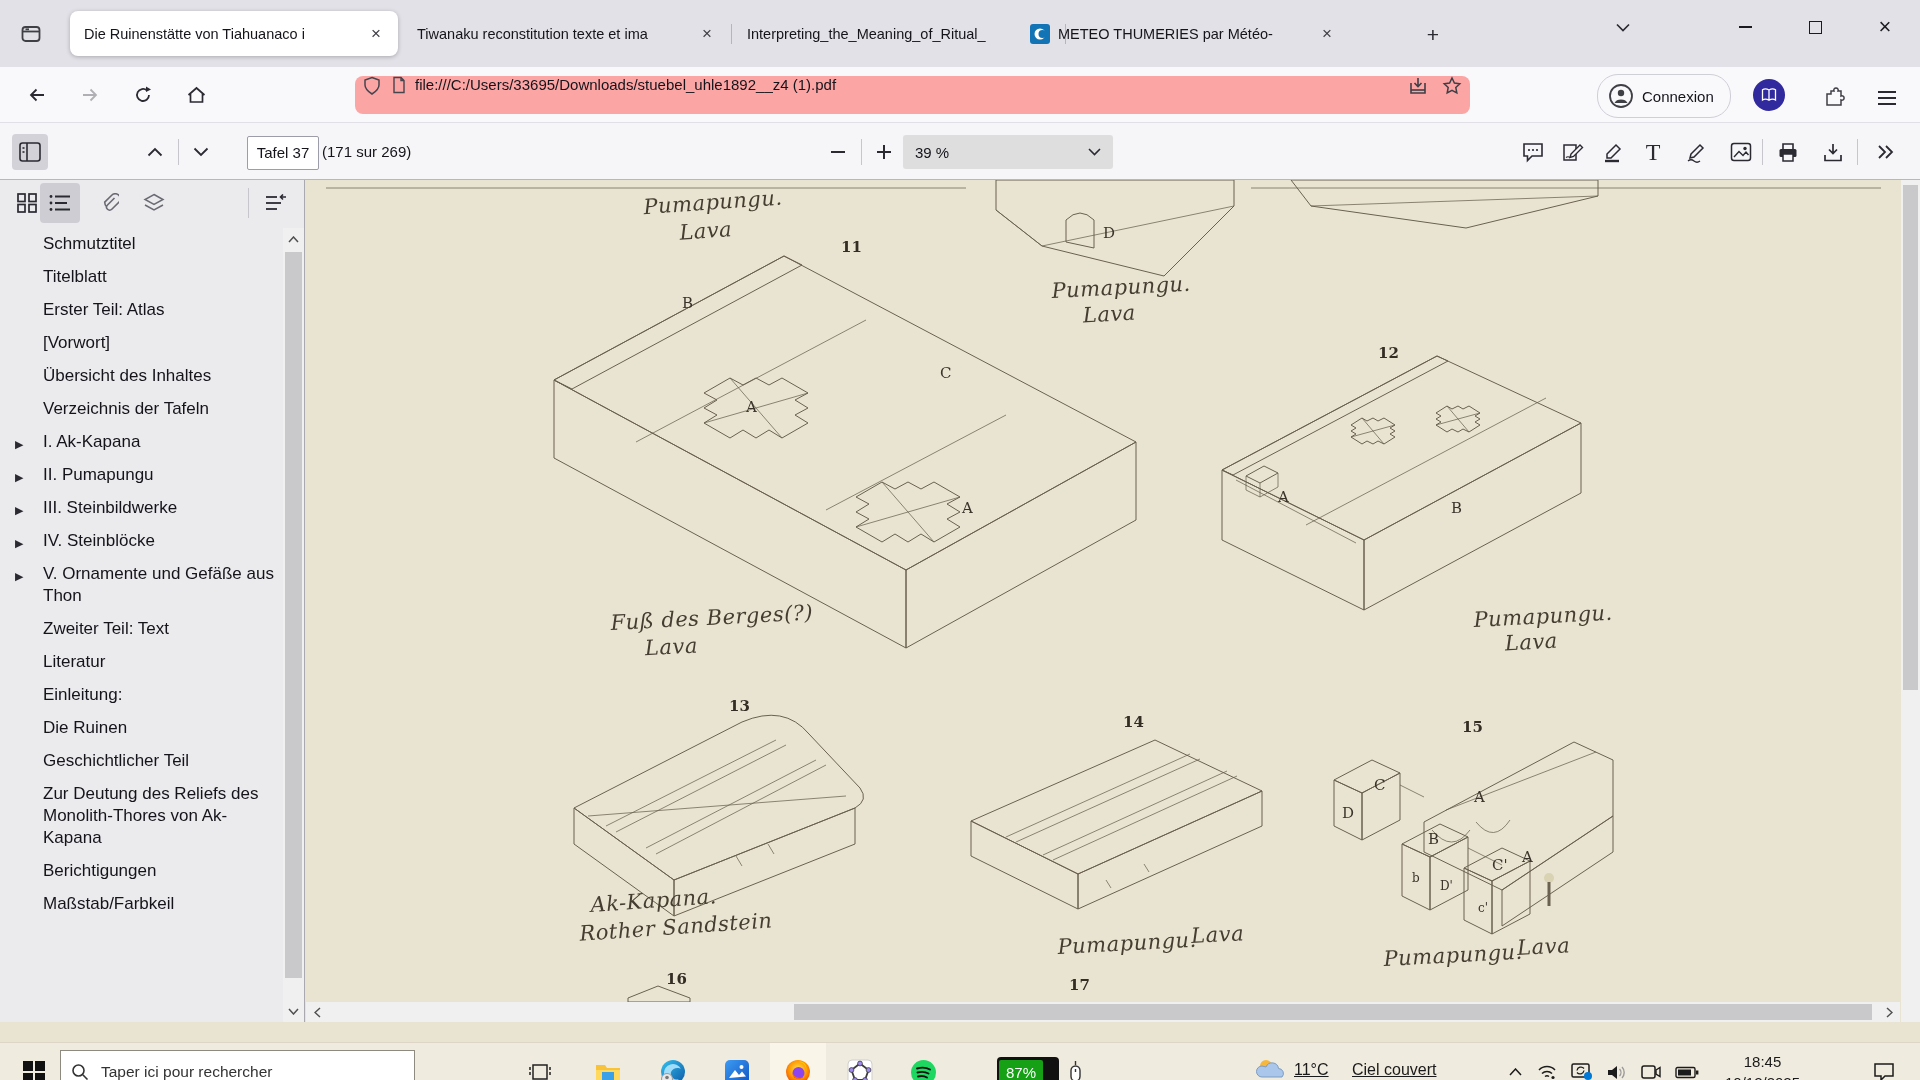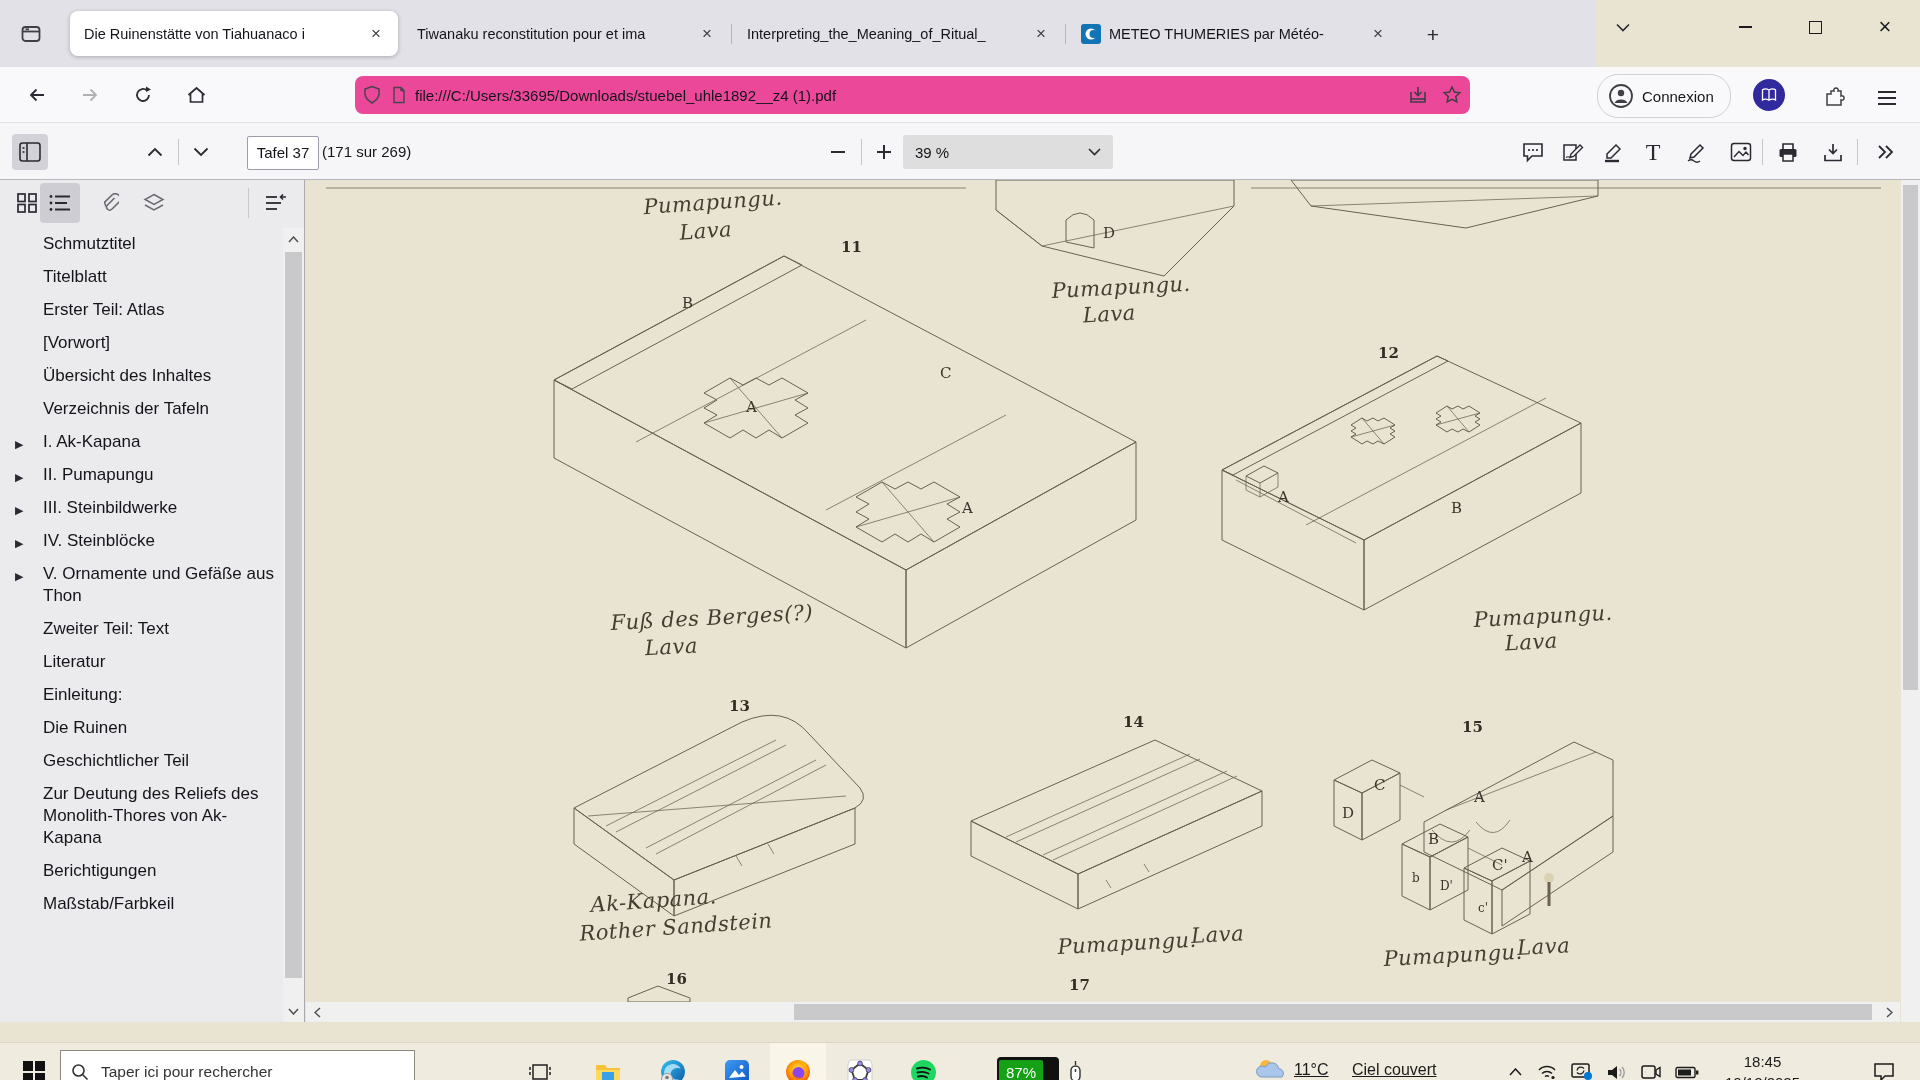--- a/index.html
+++ b/index.html
@@ -1,40 +1,40 @@
 <!DOCTYPE html>
 <html><head>
 <meta charset="utf-8">
 <style>
   html,body{margin:0;padding:0;background:#000;}
   .screen{position:relative;width:1920px;height:1080px;overflow:hidden;
     font-family:"Liberation Sans",sans-serif;background:#e9e4d2;}
   .abs{position:absolute;text-decoration:underline;}
   svg{display:block;}
   
-  .tabbar{position:absolute;left:0;top:0;width:1596px;height:67px;background:#e2e1e8;}
+  .tabbar{position:absolute;left:0;top:0;width:1920px;height:67px;background:#e2e1e8;}
   .fxview{position:absolute;left:12px;top:16px;width:38px;height:36px;border-radius:6px;
     display:flex;align-items:center;justify-content:center;}
   .tab{position:absolute;top:11px;height:45px;border-radius:8px;display:flex;align-items:center;
     padding:0 10px 0 14px;box-sizing:border-box;color:#15141a;}
   .tab.active{background:#fff;box-shadow:0 1px 4px rgba(0,0,0,.25);}
   .tab-title{flex:1;font-size:14.5px;white-space:nowrap;overflow:hidden;}
   .tab-close{width:24px;height:24px;border-radius:4px;display:flex;align-items:center;justify-content:center;
     font-size:17px;color:#3f3f46;flex:none;margin-left:6px;}
   .tab-sep{position:absolute;top:24px;width:1px;height:20px;background:#b6b5bd;}
   .favicon{width:20px;height:20px;border-radius:3px;background:#1273b5;margin-right:8px;flex:none;
     display:flex;align-items:center;justify-content:center;}
   .newtab{position:absolute;left:1418px;top:20px;width:30px;height:30px;border-radius:6px;
     font-size:21px;color:#2b2a33;display:flex;align-items:center;justify-content:center;}
   .winbtn{position:absolute;top:8px;width:46px;height:38px;display:flex;align-items:center;justify-content:center;}
   
   .navbar{position:absolute;left:0;top:67px;width:1920px;height:56px;background:#f9f9fb;border-bottom:1px solid #e0e0e6;box-sizing:border-box;}
   .navbtn{position:absolute;top:9px;width:38px;height:38px;border-radius:6px;display:flex;align-items:center;justify-content:center;}
-  .urlbar{position:absolute;left:355px;top:9px;width:1115px;height:38px;border-radius:8px;background:#ec4899;
-    display:flex;align-items:center;padding:0 8px;box-sizing:border-box;color:#15141a;}
+  .urlbar{position:absolute;left:355px;top:9px;width:1115px;height:38px;border-radius:8px;background:#fca5a5;
+    display:flex;align-items:flex-start;padding:0 8px;box-sizing:border-box;color:#15141a;}
   .url-text{font-size:15px;margin-left:8px;flex:1;white-space:nowrap;overflow:hidden;color:#15141a;}
   .pill{position:absolute;left:1597px;top:7px;height:42px;border:1px solid #cfcfd8;border-radius:21px;
     display:flex;align-items:center;padding:0 16px 0 10px;color:#15141a;font-size:15px;background:#f9f9fb;}
   .extdot{position:absolute;left:1753px;top:12px;width:32px;height:32px;border-radius:50%;background:#312a9e;
     display:flex;align-items:center;justify-content:center;}
   
   .pdfbar{position:absolute;left:0;top:123px;width:1920px;height:57px;background:#f6f6f8;border-bottom:1px solid #b7b7be;box-sizing:border-box;}
   .toolbtn{position:absolute;top:11px;width:36px;height:36px;border-radius:4px;display:flex;align-items:center;justify-content:center;}
   .toolbtn.pressed{background:#d2d2d8;}
   .vsep{position:absolute;top:16px;width:1px;height:26px;background:#c6c6cc;}
@@ -93,30 +93,30 @@
         <line x1="2.5" y1="8.5" x2="19.5" y2="8.5" stroke="#3f3f46" stroke-width="1.8"></line>
         <line x1="5.5" y1="6.3" x2="9" y2="6.3" stroke="#3f3f46" stroke-width="1.8"></line>
       </svg>
     </div>
 
     <div class="tab active" style="left:70px;width:328px;">
       <span class="tab-title">Die Ruinenstätte von Tiahuanaco i</span>
       <span class="tab-close">×</span>
     </div>
     <div class="tab" style="left:403px;width:326px;">
-      <span class="tab-title">Tiwanaku reconstitution pour et ima</span>
+      <span class="tab-title">Tiwanaku reconstitution texte et ima</span>
       <span class="tab-close">×</span>
     </div>
     <div class="tab-sep" style="left:731px;"></div>
     <div class="tab" style="left:733px;width:330px;">
       <span class="tab-title">Interpreting_the_Meaning_of_Ritual_</span>
       <span class="tab-close">×</span>
     </div>
     <div class="tab-sep" style="left:1065px;"></div>
-    <div class="tab" style="left:1067px;width:333px;">
+    <div class="tab" style="left:1016px;width:333px;">
       <span class="favicon">
         <svg width="14" height="14" viewBox="0 0 14 14">
             <circle cx="7" cy="7" r="5.5" fill="#fff"></circle>
             <circle cx="9.5" cy="7" r="4" fill="#1273b5"></circle>
           </svg>
       </span>
       <span class="tab-title">METEO THUMERIES par Météo-</span>
       <span class="tab-close">×</span>
     </div>
 

